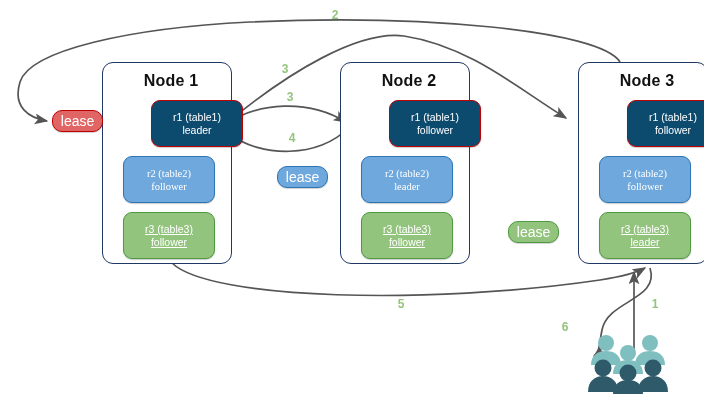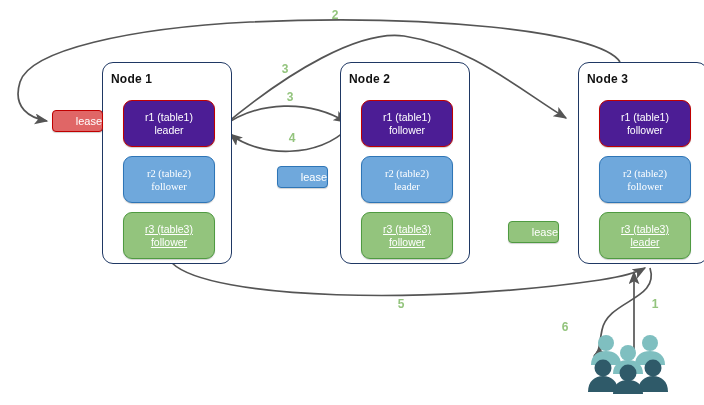--- a/index.html
+++ b/index.html
@@ -3,35 +3,35 @@
 <meta charset="utf-8">
 <style>
   html,body{margin:0;padding:0;background:#ffffff;}
   body{width:704px;height:405px;overflow:hidden;
        font-family:"Liberation Sans","DejaVu Sans",sans-serif;}
   #stage{position:relative;width:704px;height:405px;background:#fff;}
   #wires{position:absolute;left:0;top:0;width:704px;height:405px;pointer-events:none;}
 
   .node-box{position:absolute;background:#ffffff;border:1.6px solid #1f3864;
             border-radius:11px;box-sizing:border-box;}
-  .node-title{position:absolute;left:8px;right:0;top:9px;text-align:left;
-              font-size:12px;font-weight:bold;color:#111111;letter-spacing:.2px;}
+  .node-title{position:absolute;left:8px;right:0;top:9px;text-align:center;
+              font-size:16px;font-weight:bold;color:#111111;letter-spacing:.2px;}
 
   .replica{position:absolute;box-sizing:border-box;border-radius:9px;
            display:flex;flex-direction:column;align-items:center;justify-content:center;
            color:#ffffff;font-size:10.5px;line-height:13px;text-align:center;
            box-shadow:0 1px 1px rgba(0,0,0,.20);}
-  .rep-red{background:#4c1d95;border:1.6px solid #c00000;}
+  .rep-red{background:#0c4a6e;border:1.6px solid #c00000;margin-left:28px;}
   .rep-blue{background:#6fa8dc;border:1.6px solid #2e75b6;font-family:Liberation Serif, serif;}
   .rep-green{background:#93c47d;border:1.6px solid #4f9a41;text-decoration:underline;}
   .rep-l1,.rep-l2{display:block;}
 
-  .lease{position:absolute;box-sizing:border-box;border-radius:4px;
-         display:flex;align-items:center;justify-content:flex-end;
-         color:#ffffff;font-size:11px;box-shadow:0 1px 1px rgba(0,0,0,.18);}
+  .lease{position:absolute;box-sizing:border-box;border-radius:10px;
+         display:flex;align-items:center;justify-content:center;
+         color:#ffffff;font-size:14px;box-shadow:0 1px 1px rgba(0,0,0,.18);}
   .lease-red{background:#e06666;border:1.6px solid #c00000;}
   .lease-blue{background:#6fa8dc;border:1.6px solid #2e75b6;}
   .lease-green{background:#93c47d;border:1.6px solid #4f9a41;}
 
   .step-label{position:absolute;color:#93c47d;font-size:12px;font-weight:bold;
               text-align:center;}
 
   #users-icon{position:absolute;}
 </style>
 </head>

